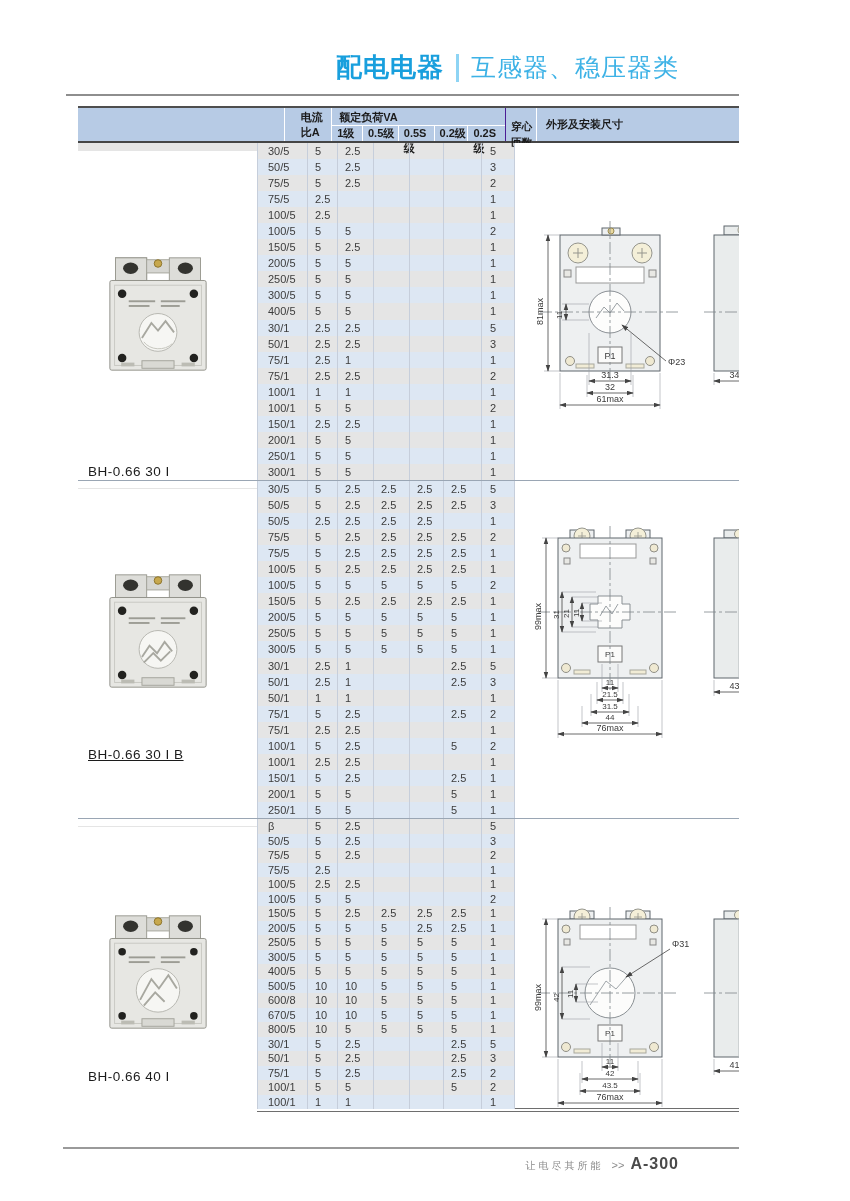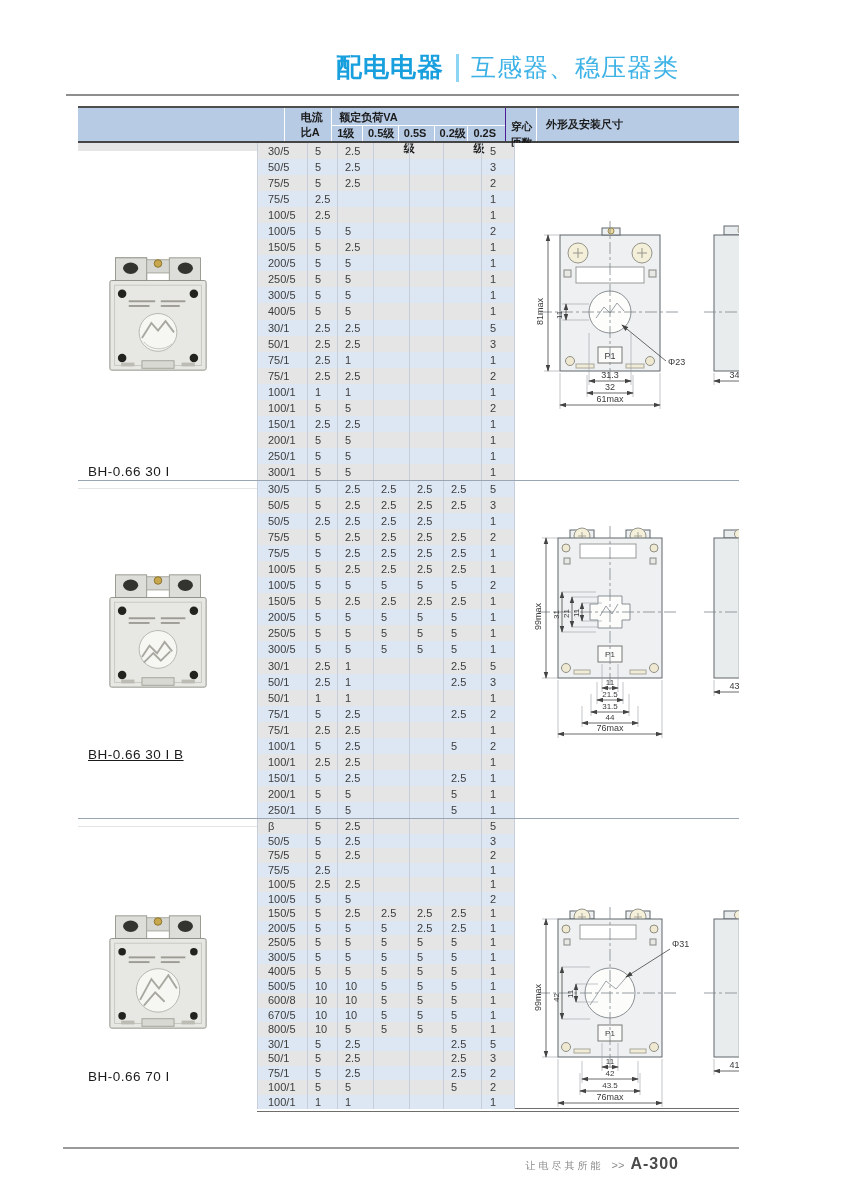--- a/index.html
+++ b/index.html
@@ -886,21 +886,21 @@
             <rect x="24" y="46" width="28" height="2" fill="#9c9c94"></rect>
               <rect x="24" y="51" width="22" height="2" fill="#9c9c94"></rect>
             <rect x="58" y="46" width="26" height="2" fill="#9c9c94"></rect>
               <rect x="58" y="51" width="20" height="2" fill="#9c9c94"></rect>
             <circle cx="55" cy="82" r="23" fill="#f6f6f3" stroke="#b5b5ae"></circle>
             <path d="M36,92 L48,70 L56,80 L66,66 L75,80 M40,98 L52,84 L62,94" fill="none" stroke="#a8a8a0" stroke-width="2"></path>
             <rect x="38" y="112" width="34" height="8" fill="#d9d9d4" stroke="#a3a39b"></rect>
             <rect x="16" y="114" width="14" height="4" fill="#bcbcb4"></rect>
               <rect x="80" y="114" width="14" height="4" fill="#bcbcb4"></rect>
           </svg>
-          <div class="model-label">BH-0.66 70 I</div>
+          <div class="model-label">BH-0.66 40 I</div>
         </div>
         <div class="drawing-cell">
           <svg class="dwg" viewBox="0 0 272 200" width="272" height="200">
             <defs>
               <marker id="ae2" markerWidth="9" markerHeight="8" refX="8" refY="3" orient="auto">
                   <path d="M0,0L9,3L0,6z" fill="#444"></path>
                 </marker>
               <marker id="as2" markerWidth="9" markerHeight="8" refX="1" refY="3" orient="auto">
                   <path d="M9,0L0,3L9,6z" fill="#444"></path>
                 </marker>

